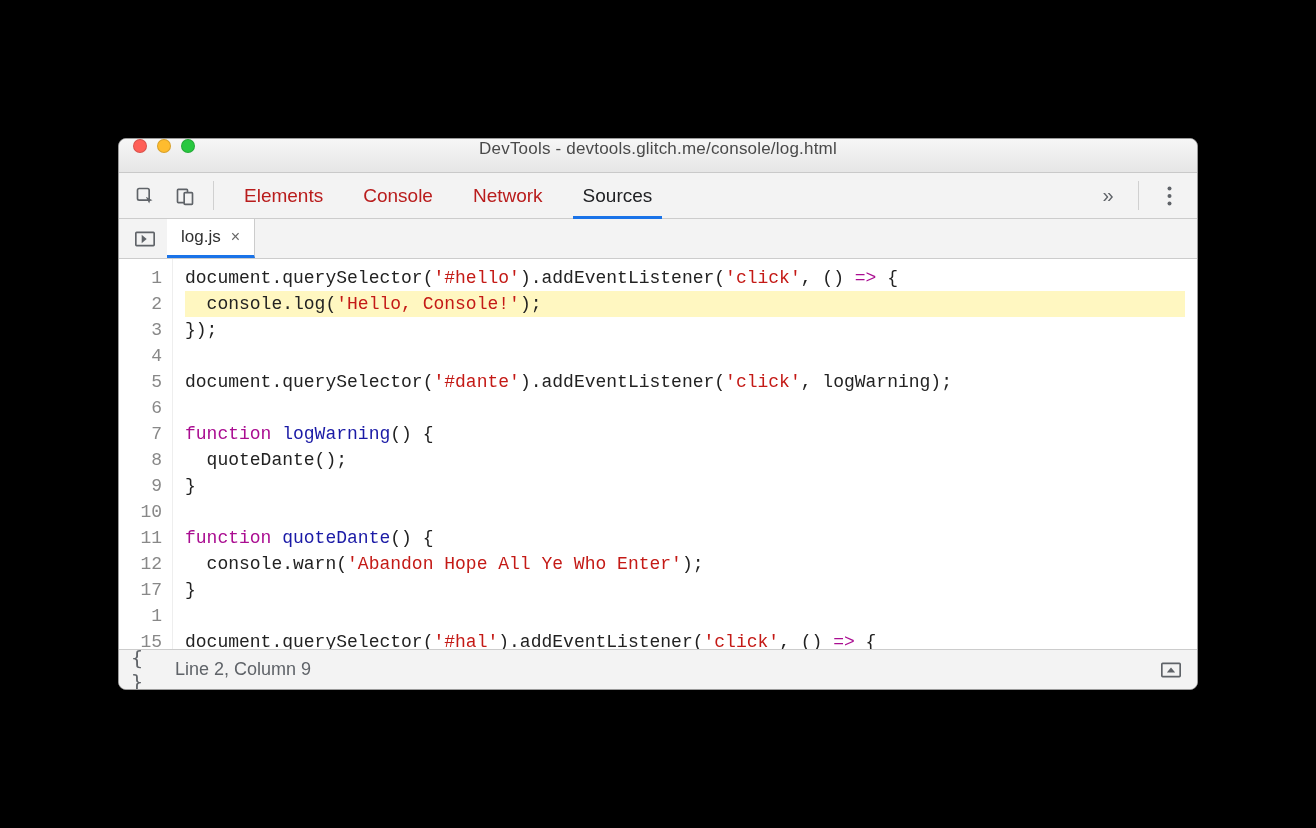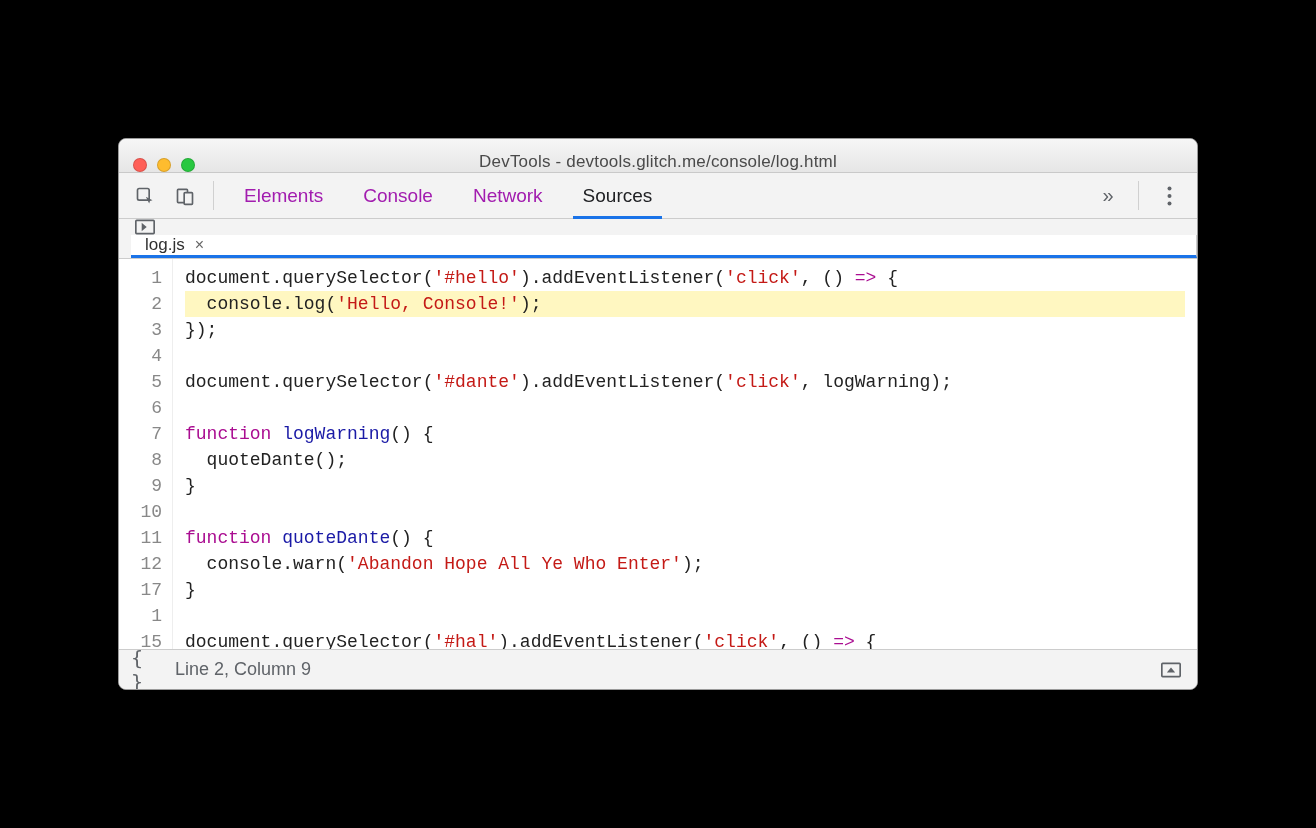--- a/index.html
+++ b/index.html
@@ -36,21 +36,21 @@
     box-shadow:0 30px 60px rgba(0,0,0,.55),0 0 0 1px rgba(0,0,0,.15);
     overflow:hidden;
   }
 
   
   .titlebar{
     height:34px;
     background:linear-gradient(#f6f6f6,#e6e6e6);
     border-bottom:1px solid #c9c9c9;
     display:flex;
-    align-items:flex-end;
+    align-items:flex-start;
     position:relative;
   }
   .traffic{display:flex;gap:10px;padding-left:14px}
   .dot{width:14px;height:14px;border-radius:50%;border:1px solid rgba(0,0,0,.15)}
   .dot.red{background:#ff5f57}
   .dot.yellow{background:#febc2e}
   .dot.green{background:#28c840}
   .title{
     position:absolute;left:0;right:0;text-align:center;
     font-size:17px;color:#4a4a4a;letter-spacing:.2px;
@@ -68,36 +68,36 @@
     gap:4px;
   }
   .tabstrip .icon-btn{
     width:36px;display:flex;align-items:center;justify-content:center;
     color:#5f6368;cursor:pointer;
   }
   .divider{width:1px;background:#d0d0d0;margin:8px 6px}
   .tabs{display:flex;align-items:stretch;flex:1}
   .tab{
     padding:0 20px;display:flex;align-items:center;font-size:19px;
-    color:#a21caf;cursor:pointer;position:relative;
+    color:#b91c1c;cursor:pointer;position:relative;
   }
   .tab.active{color:#202124}
   .tab.active::after{
     content:"";position:absolute;left:10px;right:10px;bottom:-1px;height:3px;background:var(--blue);
   }
   .more-btn,.kebab-btn{
     width:40px;display:flex;align-items:center;justify-content:center;
     color:#5f6368;cursor:pointer;font-size:20px;
   }
 
   
   .filebar{
     height:40px;background:var(--tab-bg);
     border-bottom:1px solid var(--tab-border);
-    display:flex;align-items:stretch;padding-left:8px;flex-direction:column;
+    display:flex;align-items:stretch;padding-left:8px;
   }
   .filebar .icon-btn{width:36px;display:flex;align-items:center;justify-content:center;color:#5f6368;cursor:pointer}
   .filetab{
     display:flex;align-items:center;gap:10px;padding:0 14px;
     font-size:17px;color:#303030;background:#fff;
     border-right:1px solid var(--tab-border);
     border-bottom:3px solid var(--blue);
     cursor:pointer;
     margin-left:4px;
   }

